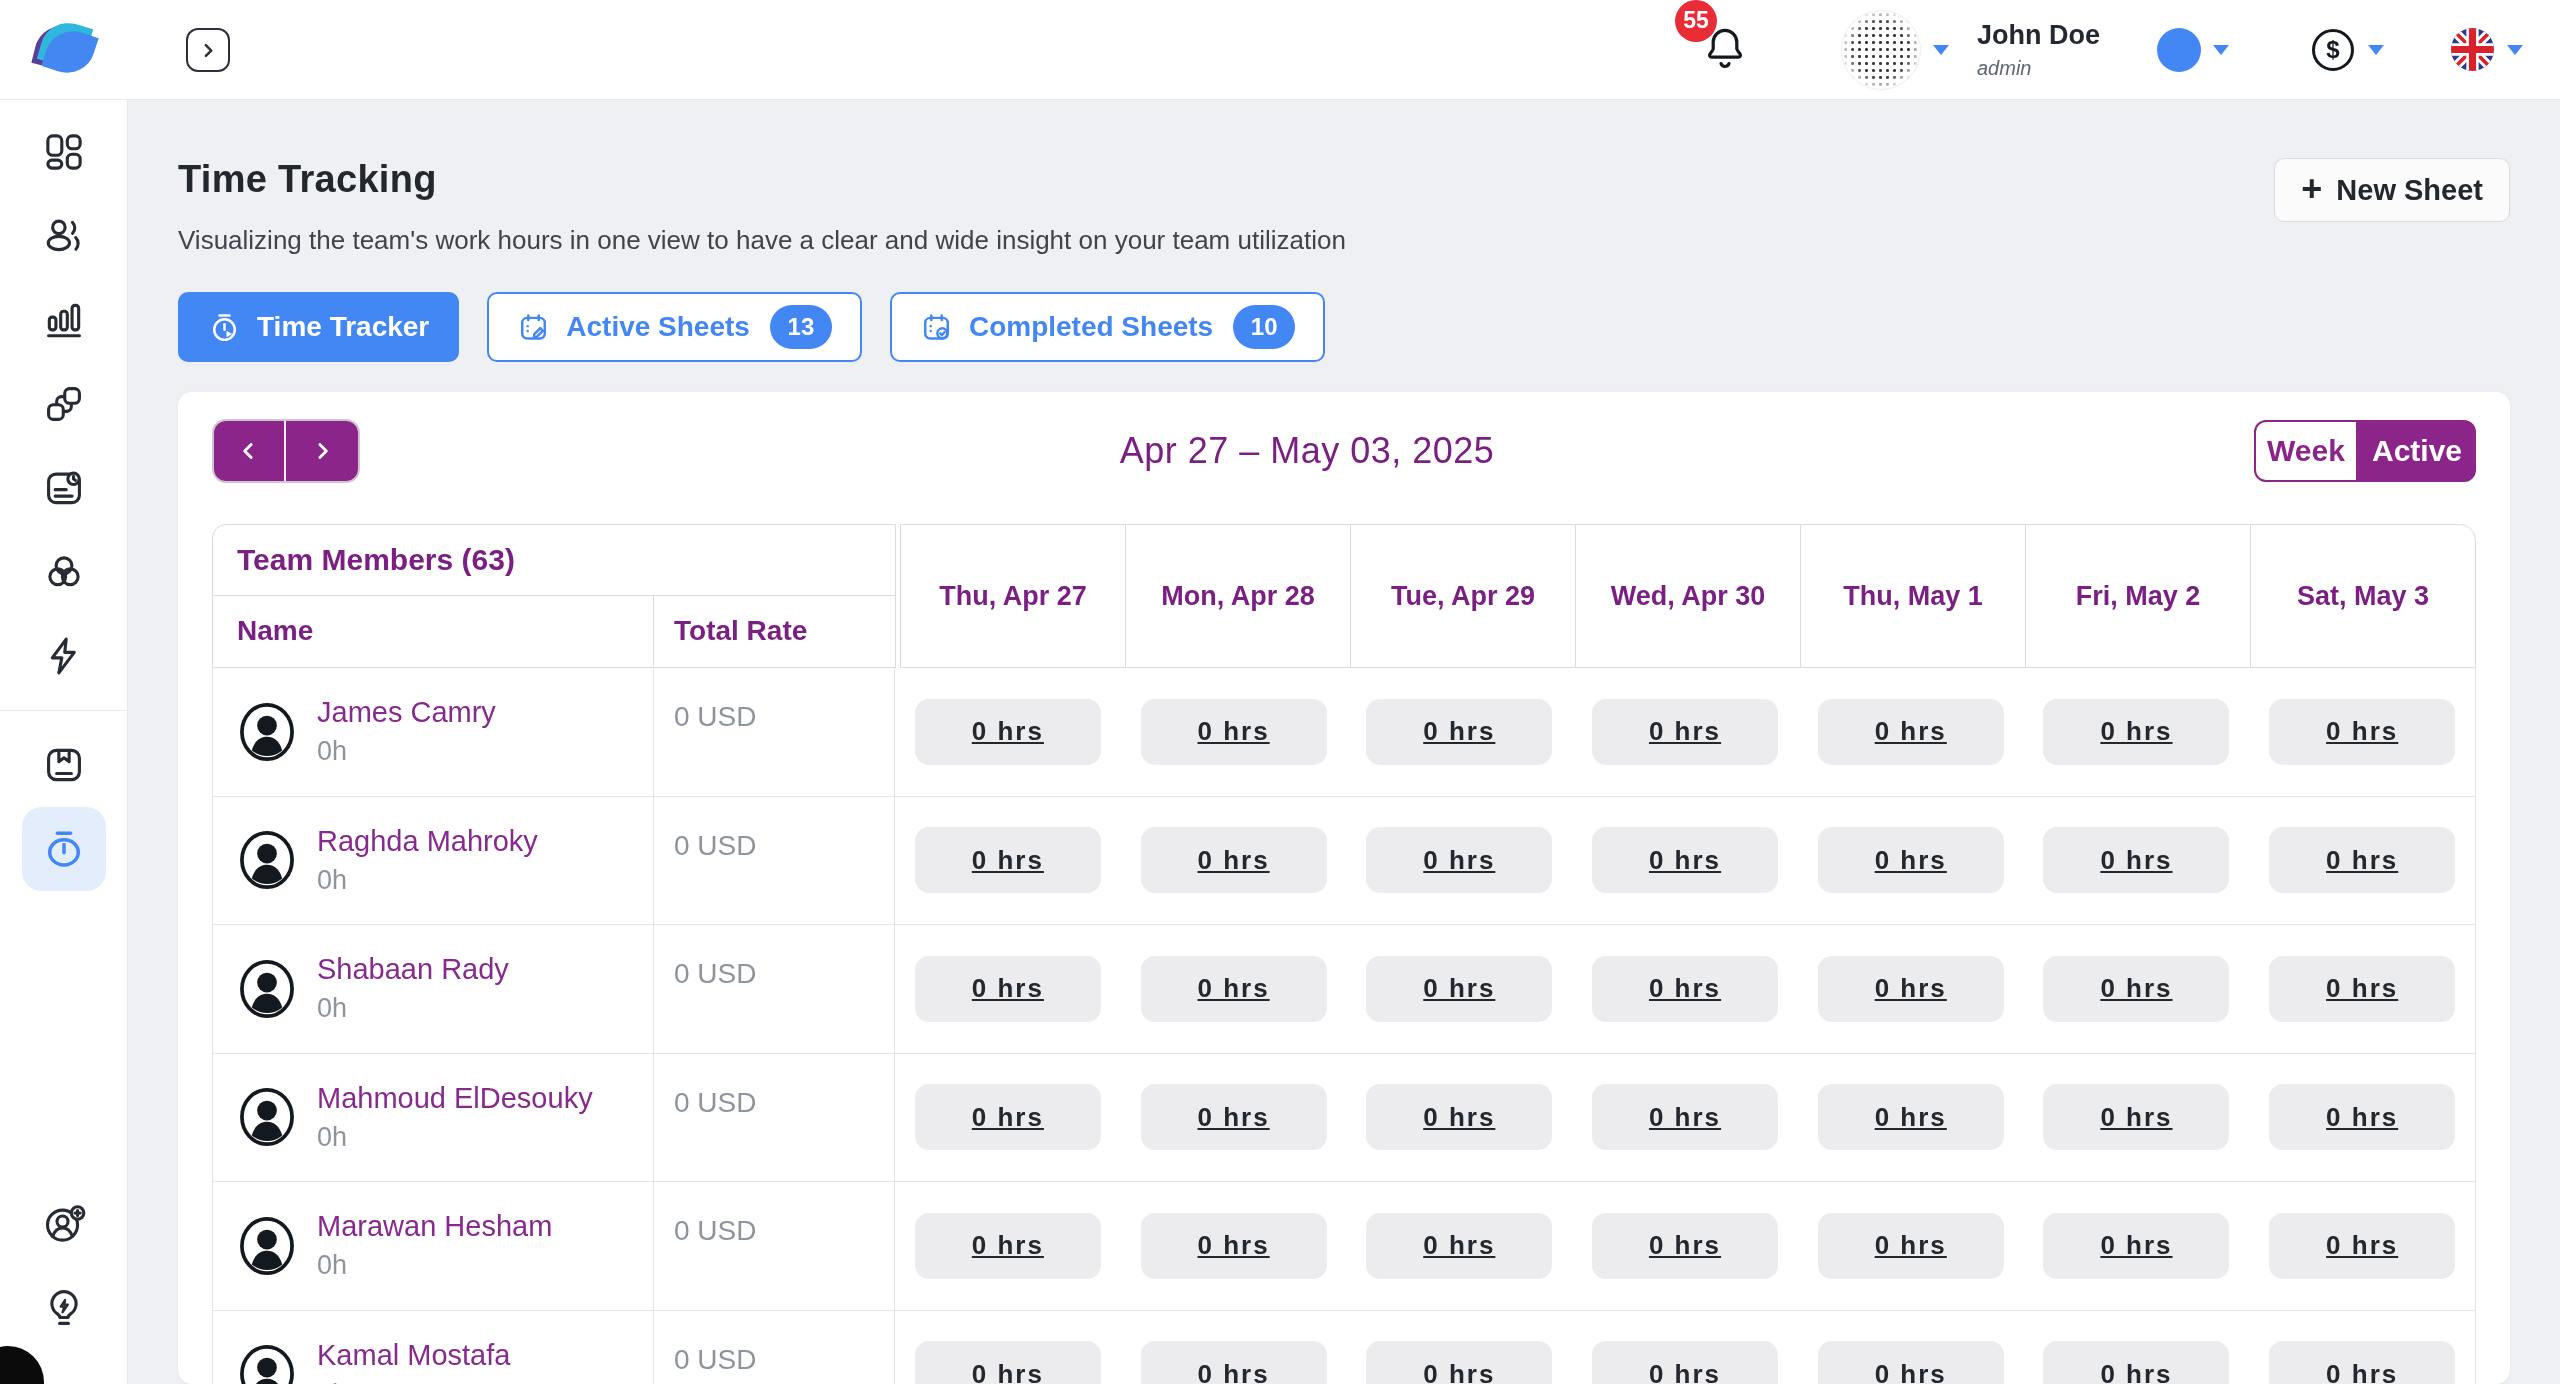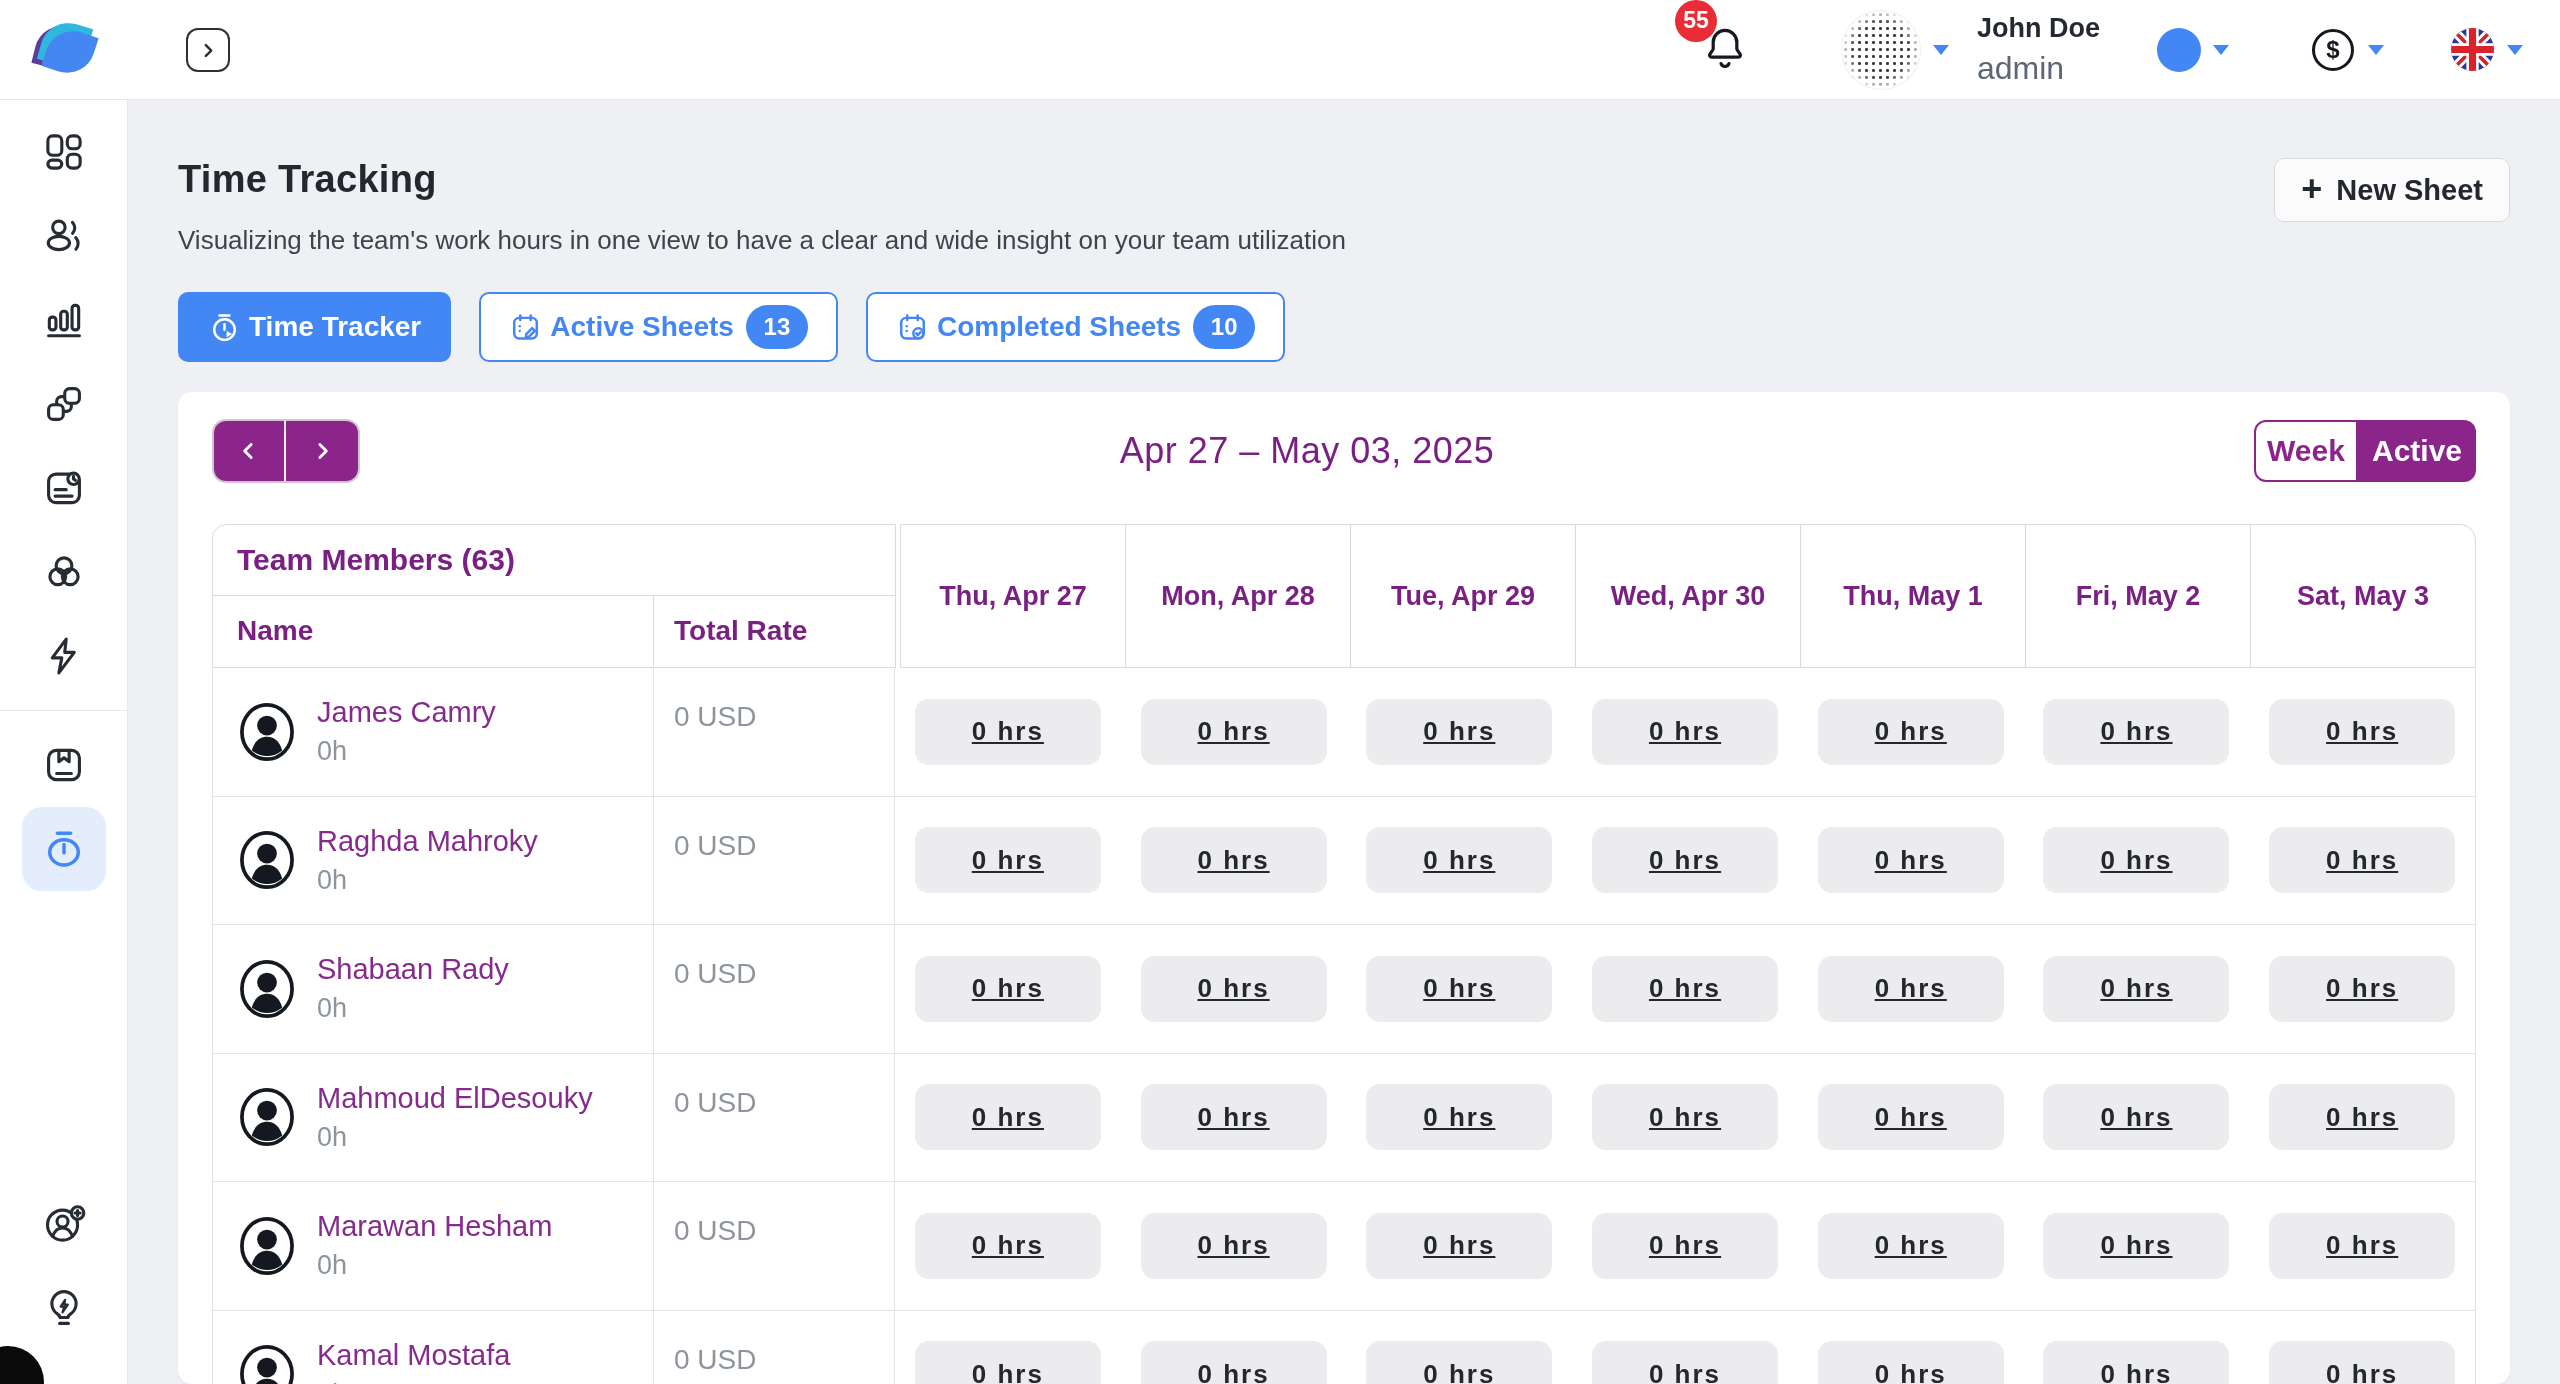--- a/index.html
+++ b/index.html
@@ -25,21 +25,21 @@
   .avatar-group { display:flex; align-items:center; margin-right:28px; cursor:pointer; }
   .avatar { width:80px; height:80px; border-radius:50%;
             background:
               radial-gradient(circle at 50% 50%, rgba(255,255,255,0) 50%, #ffffff 72%),
               radial-gradient(#3c3c3c 1.3px, rgba(160,160,160,.35) 1.6px, transparent 2px);
             background-size:100% 100%, 7px 7px; border:1px solid #efefef; }
   .caret { width:0; height:0; border-left:8px solid transparent; border-right:8px solid transparent;
            border-top:10px solid #4387f4; margin-left:12px; }
   .user-info { margin-right:50px; min-width:130px; }
   .user-name { font-size:27px; font-weight:bold; color:#232832; }
-  .user-role { font-size:32px; color:#5d6675; margin-top:6px; }
+  .user-role { font-size:20px; color:#5d6675; margin-top:6px;font-style:italic; }
   .tb-group { display:flex; align-items:center; cursor:pointer; }
   .tb-group.theme { margin-right:81px; }
   .tb-group.currency { margin-right:66px; }
   .tb-group.lang { margin-right:37px; }
   .blue-dot { width:44px; height:44px; border-radius:50%; background:#4387f4; }
 
   
   .sidebar { position:absolute; top:100px; left:0; bottom:0; width:128px; background:#fff;
              border-right:1px solid #e7e8ea; display:flex; flex-direction:column; align-items:center;
              padding-top:10px; z-index:4; }
@@ -57,21 +57,21 @@
          display:flex; flex-direction:column; }
   .page-head { display:flex; justify-content:space-between; align-items:flex-start; }
   h1 { font-size:38px; font-weight:bold; color:#23272e; letter-spacing:.3px; }
   .subtitle { font-size:26px; color:#3f444c; margin-top:24px; }
   .new-sheet { display:flex; align-items:center; gap:14px; height:64px; padding:0 26px;
                background:#fbfbfc; border:1px solid #d7dbe0; border-radius:10px;
                font-family:inherit; font-size:29px; font-weight:600; color:#23272e; cursor:pointer; }
   .new-sheet .plus { font-size:36px; font-weight:bold; line-height:1; margin-top:-3px; }
 
   .tabs { display:flex; gap:28px; margin-top:36px; }
-  .tab { display:flex; align-items:center; gap:8px; height:70px; padding:0 28px; border-radius:10px;
+  .tab { display:flex; align-items:center; gap:16px; height:70px; padding:0 28px; border-radius:10px;
          font-family:inherit; font-size:28px; font-weight:600; cursor:pointer;
          background:#fff; color:#4387f4; border:2px solid #4387f4; }
   .tab.active { background:#4387f4; color:#fff; border-color:#4387f4; }
   .tab svg { width:33px; height:33px; }
   .tab .badge { min-width:62px; height:44px; padding:0 14px; border-radius:22px; background:#4387f4;
                 color:#fff; font-size:24px; font-weight:bold; display:flex; align-items:center;
                 justify-content:center; margin-left:4px; }
 
   
   .card { flex:1; min-height:0; margin-top:30px; background:#fff; border-radius:14px;

